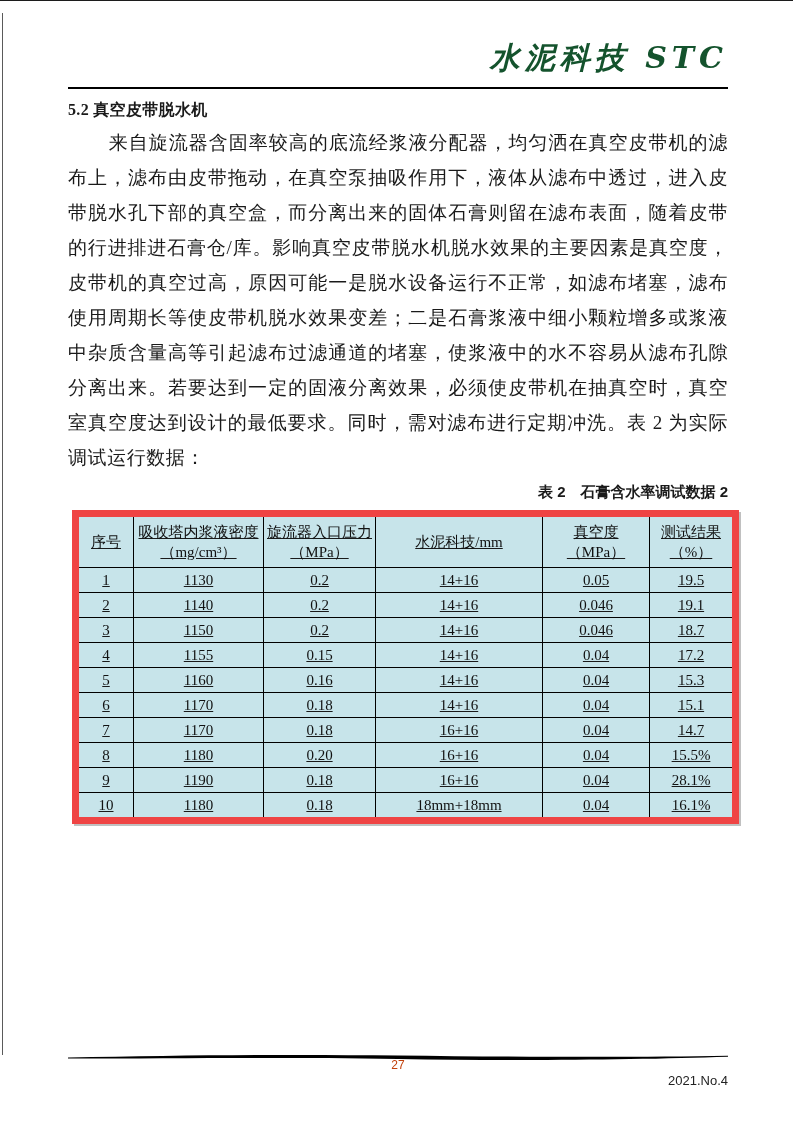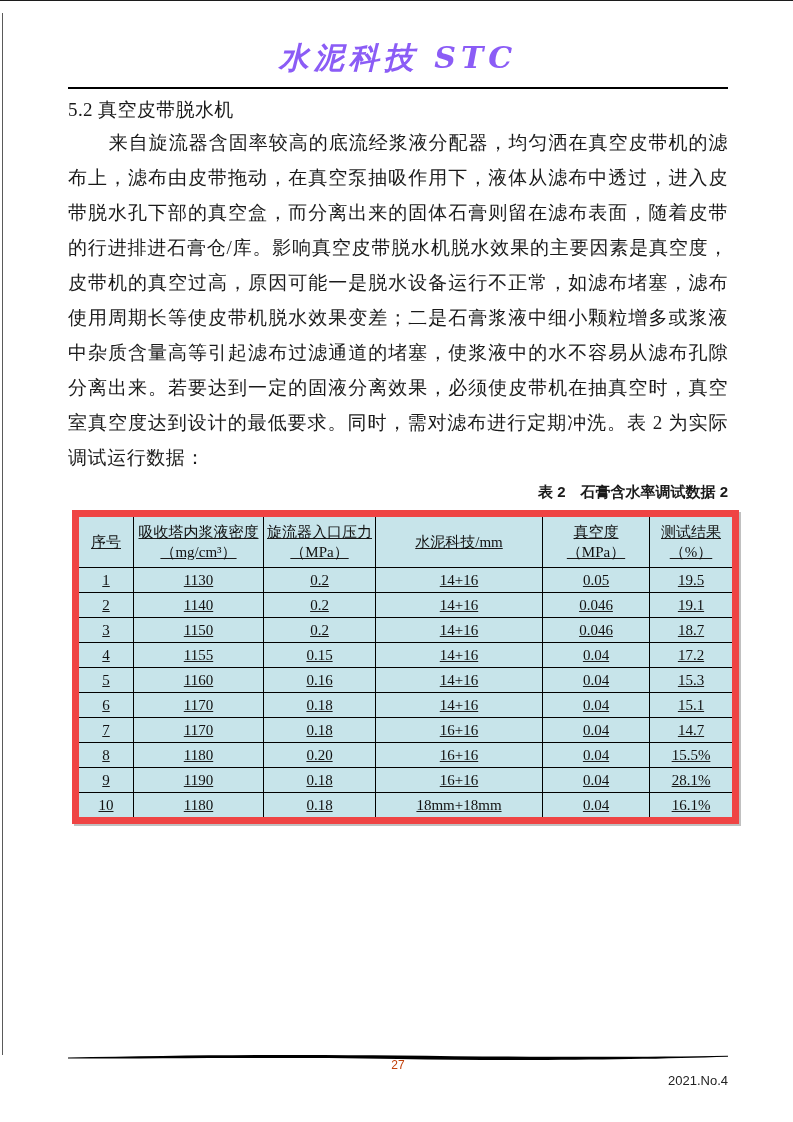--- a/index.html
+++ b/index.html
@@ -12,41 +12,41 @@
     overflow:hidden;
   }
   .top-hairline {
     position:absolute; top:0; left:0; width:793px; height:1px; background:#1c1c1c;
   }
   .left-hairline {
     position:absolute; top:13px; left:2px; width:1px; height:1042px; background:#5a5a5a;
   }
   .journal-title {
     position:absolute; top:38px; left:68px; width:660px;
-    text-align:center;
+    text-align:right;
     font-family:"DejaVu Serif","Liberation Serif",serif;
     font-style:italic; font-weight:bold;
     font-size:30px; letter-spacing:5px;
-    color:#8b5cf6;
+    color:#14532d;
   }
   .header-rule {
     position:absolute; top:87px; left:68px; width:660px; height:2px; background:#000;
   }
   .content {
     position:absolute; top:93px; left:68px; width:660px;
   }
   .para {
     margin:0; text-align:justify;
     font-size:19px; letter-spacing:0.03em;
   }
   .para-1 { line-height:37px; }
   .para-2 { line-height:35px; text-indent:2.15em; }
   .section-heading {
     margin:2px 0 0 0;
-    font-size:19px; font-weight:normal; line-height:30px;
+    font-size:16px; font-weight:bold; line-height:30px;
     letter-spacing:0.02em;
   }
   .table-caption {
     margin:6px 0 0 0;
     text-align:right;
     font-family:"Liberation Sans","DejaVu Sans",sans-serif;
     font-weight:bold; font-size:15px; line-height:22px;
   }
   table.data-table {
     margin:7px 0 0 4px;

